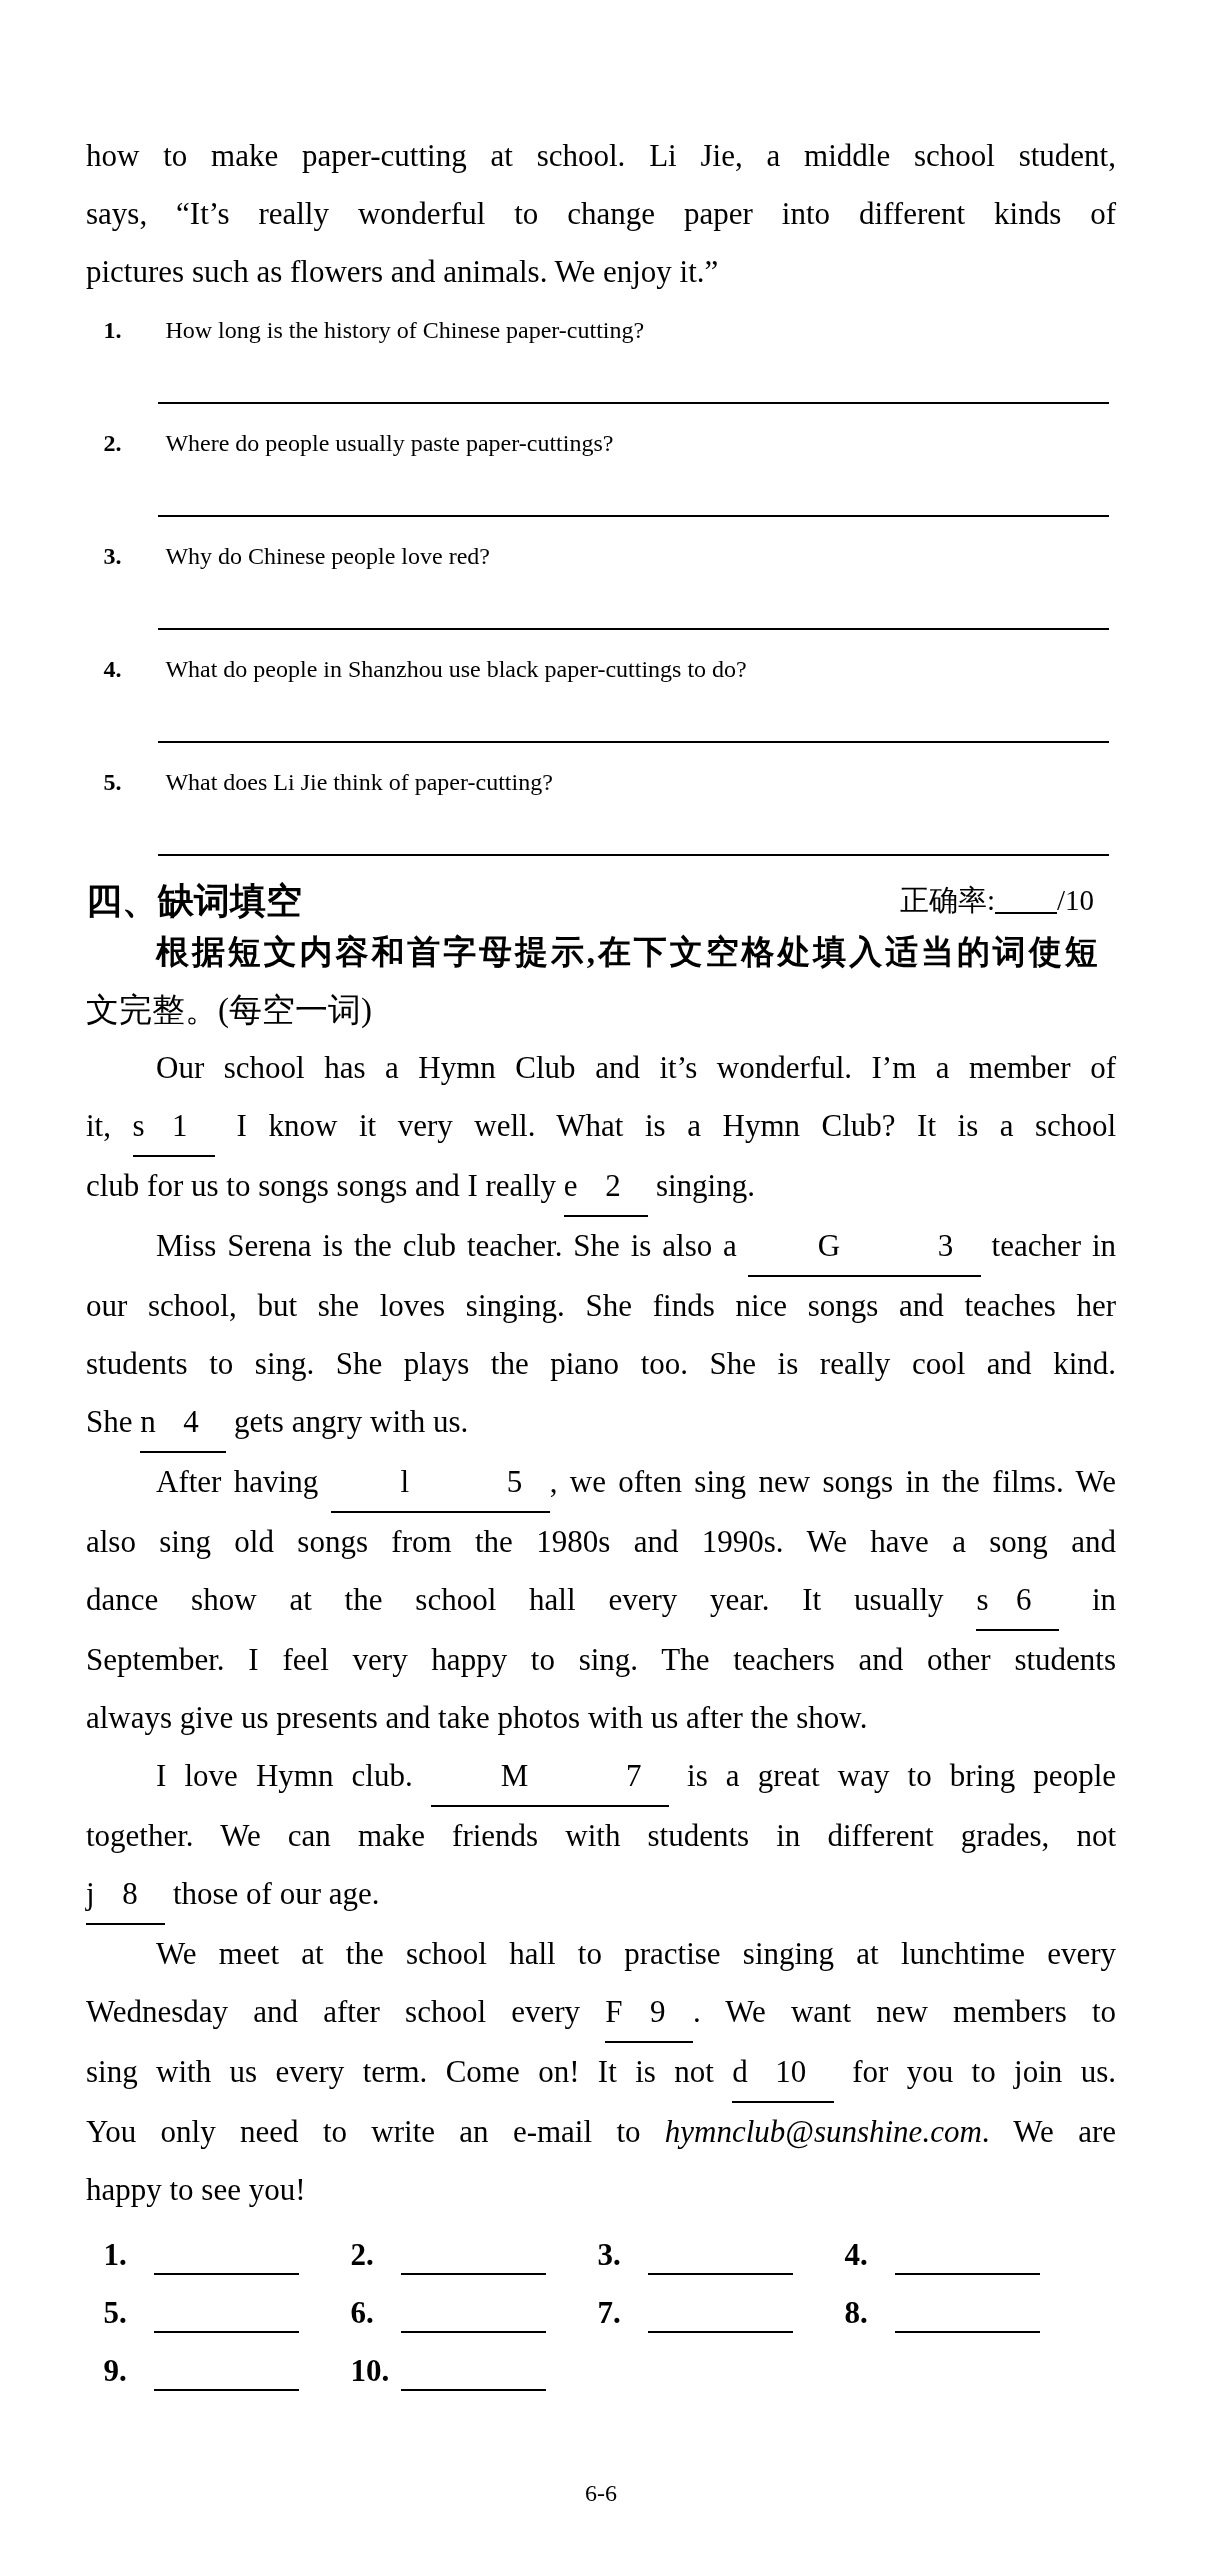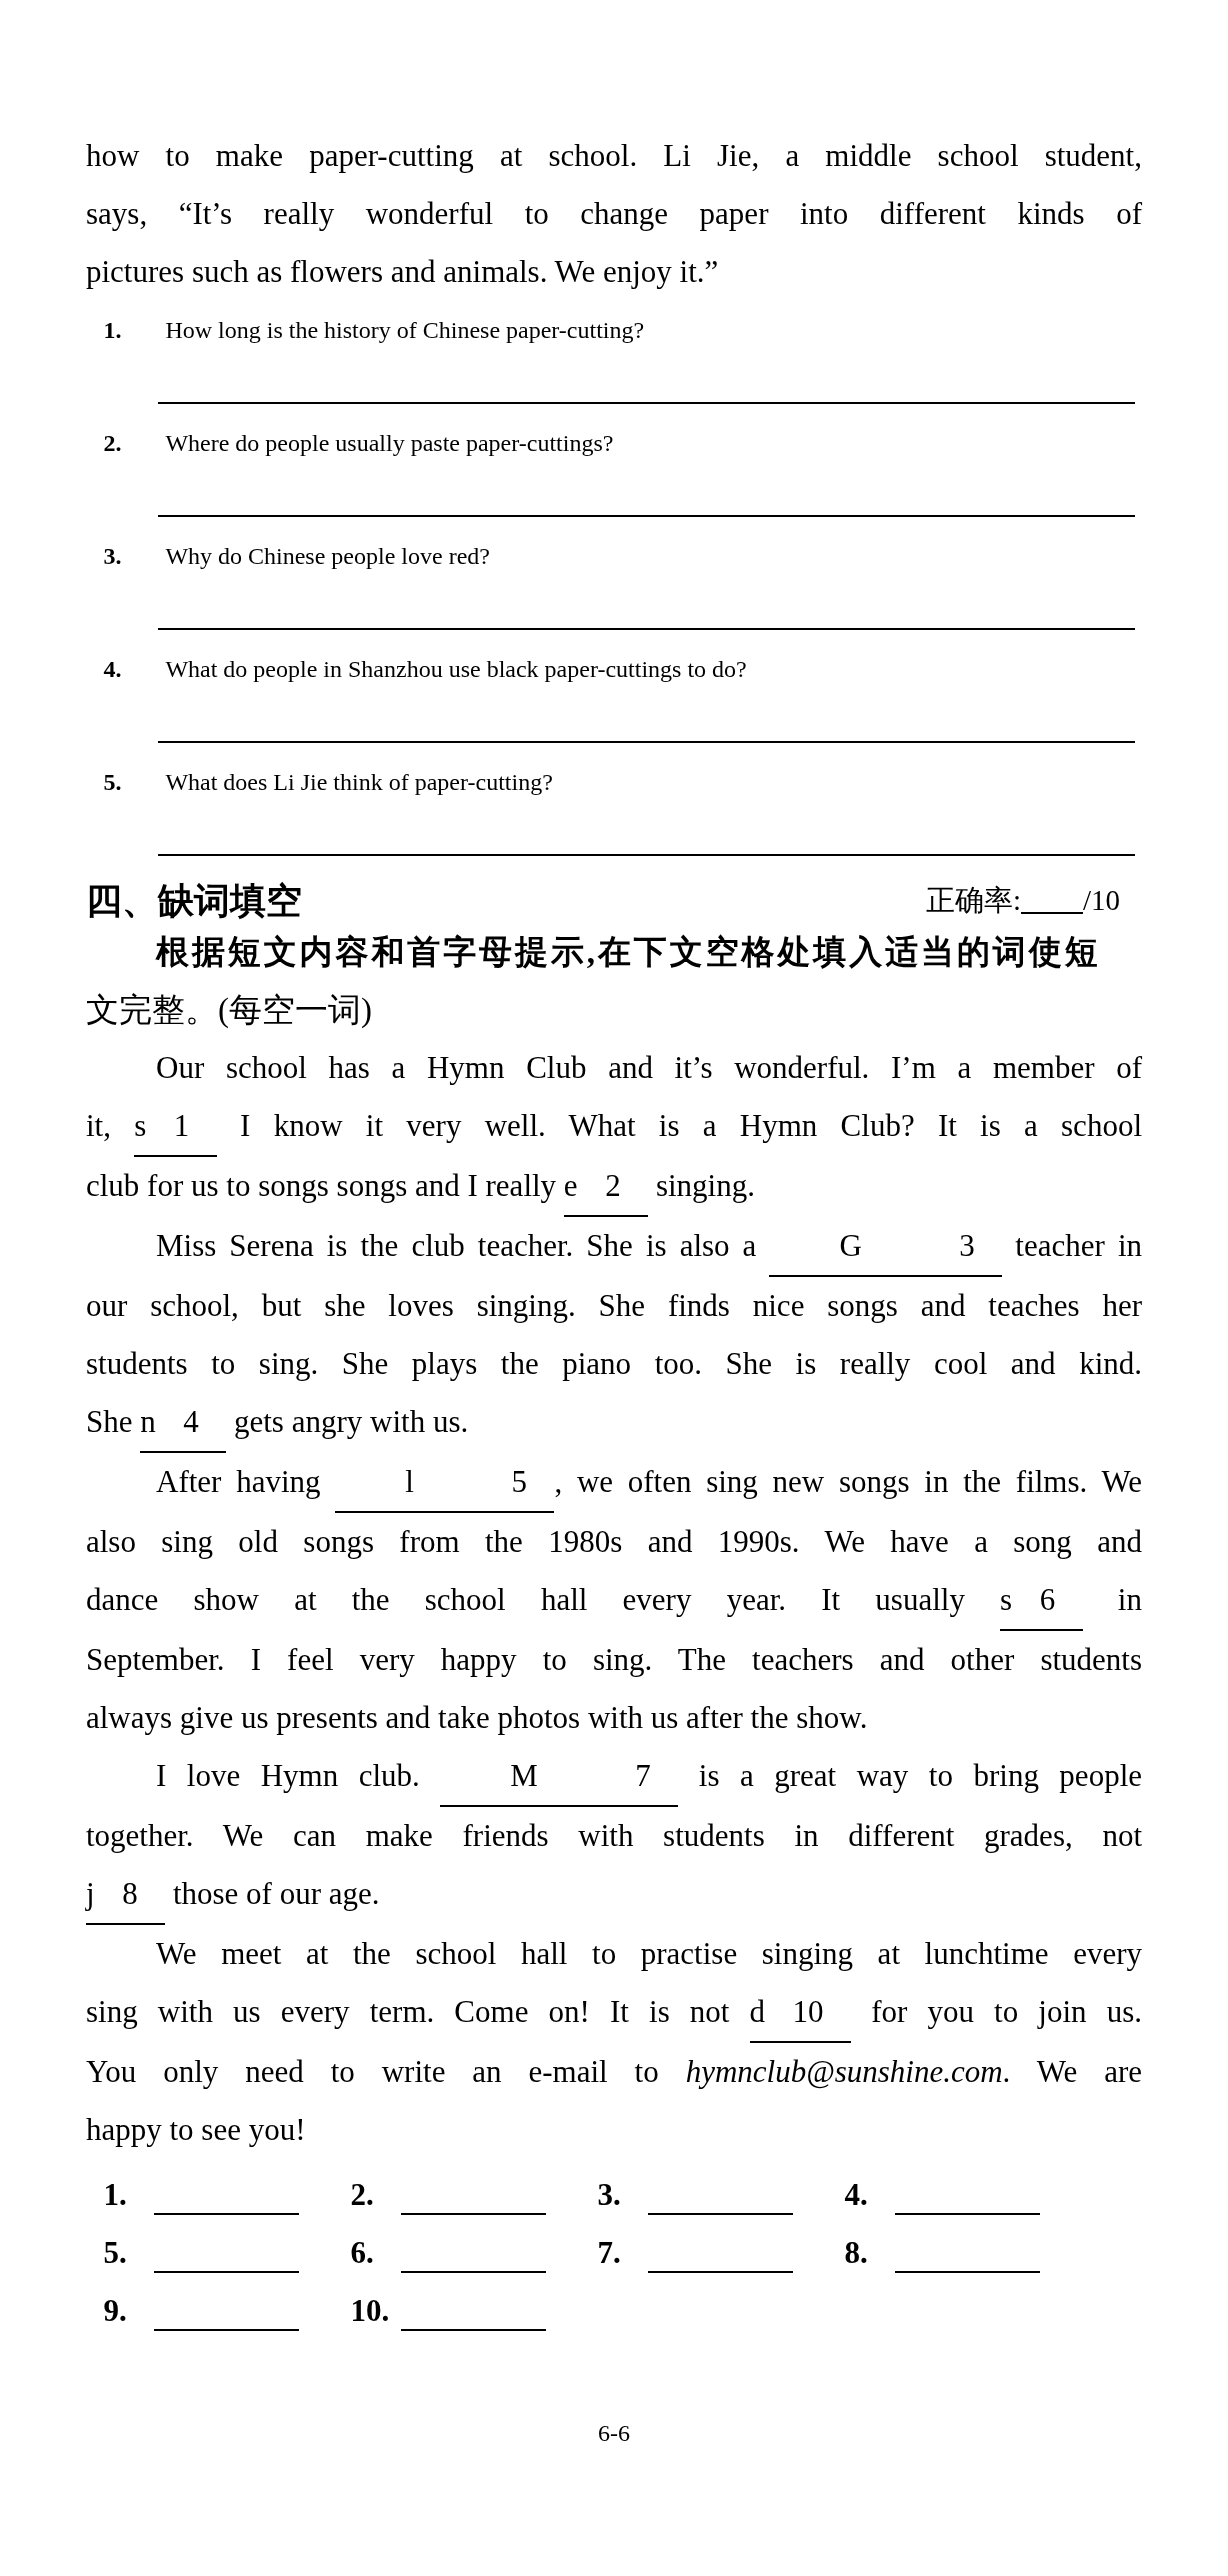--- a/index.html
+++ b/index.html
@@ -5,21 +5,21 @@
   * { margin:0; padding:0; box-sizing:border-box; }
   html,body { background:#ffffff; }
   body {
     width:1229px; height:2576px;
     color:#000;
     font-family:"Liberation Serif","DejaVu Serif",serif;
   }
   .page {
     position:relative;
     width:1229px; height:2576px;
-    padding:127px 87px 0 86px;
+    padding:127px 113px 0 86px;
     overflow:hidden;
     background:#fff;
   }
   
   .line { font-size:31px; line-height:58px; }
   .just { text-align:justify; text-align-last:justify; }
   .ind  { text-indent:70px; }
 
   
   .qline { font-size:24px; line-height:58px; padding-left:17.4px; }
@@ -142,20 +142,23 @@
   <div class="line just ind">
     <span>I love Hymn club. </span><span class="wblank"><span>M</span><span class="bn">7</span></span><span> is a great way to bring people</span>
   </div>
   <div class="line just">together. We can make friends with students in different grades, not</div>
   <div class="line">
     <span></span><span class="wblank"><span>j</span><span class="bn">8</span></span><span> those of our age.</span>
   </div>
 
   <div class="line just ind">We meet at the school hall to practise singing at lunchtime every</div>
   <div class="line just">
+    <span>Wednesday and after school every </span><span class="wblank"><span>F</span><span class="bn">9</span></span><span>. We want new members to</span>
+  </div>
+  <div class="line just">
     <span>sing with us every term. Come on! It is not </span><span class="wblank"><span>d</span><span class="bn">10</span></span><span> for you to join us.</span>
   </div>
   <div class="line just">
     <span>You only need to write an e-mail to </span><span class="em">hymnclub@sunshine.com</span><span>. We are</span>
   </div>
   <div class="line">happy to see you!</div>
 
   <div class="grid" style="margin-top:7.2px;">
     <div class="grow">
       <div class="gitem"><span class="gnum">1.</span><span class="gline"></span></div>

